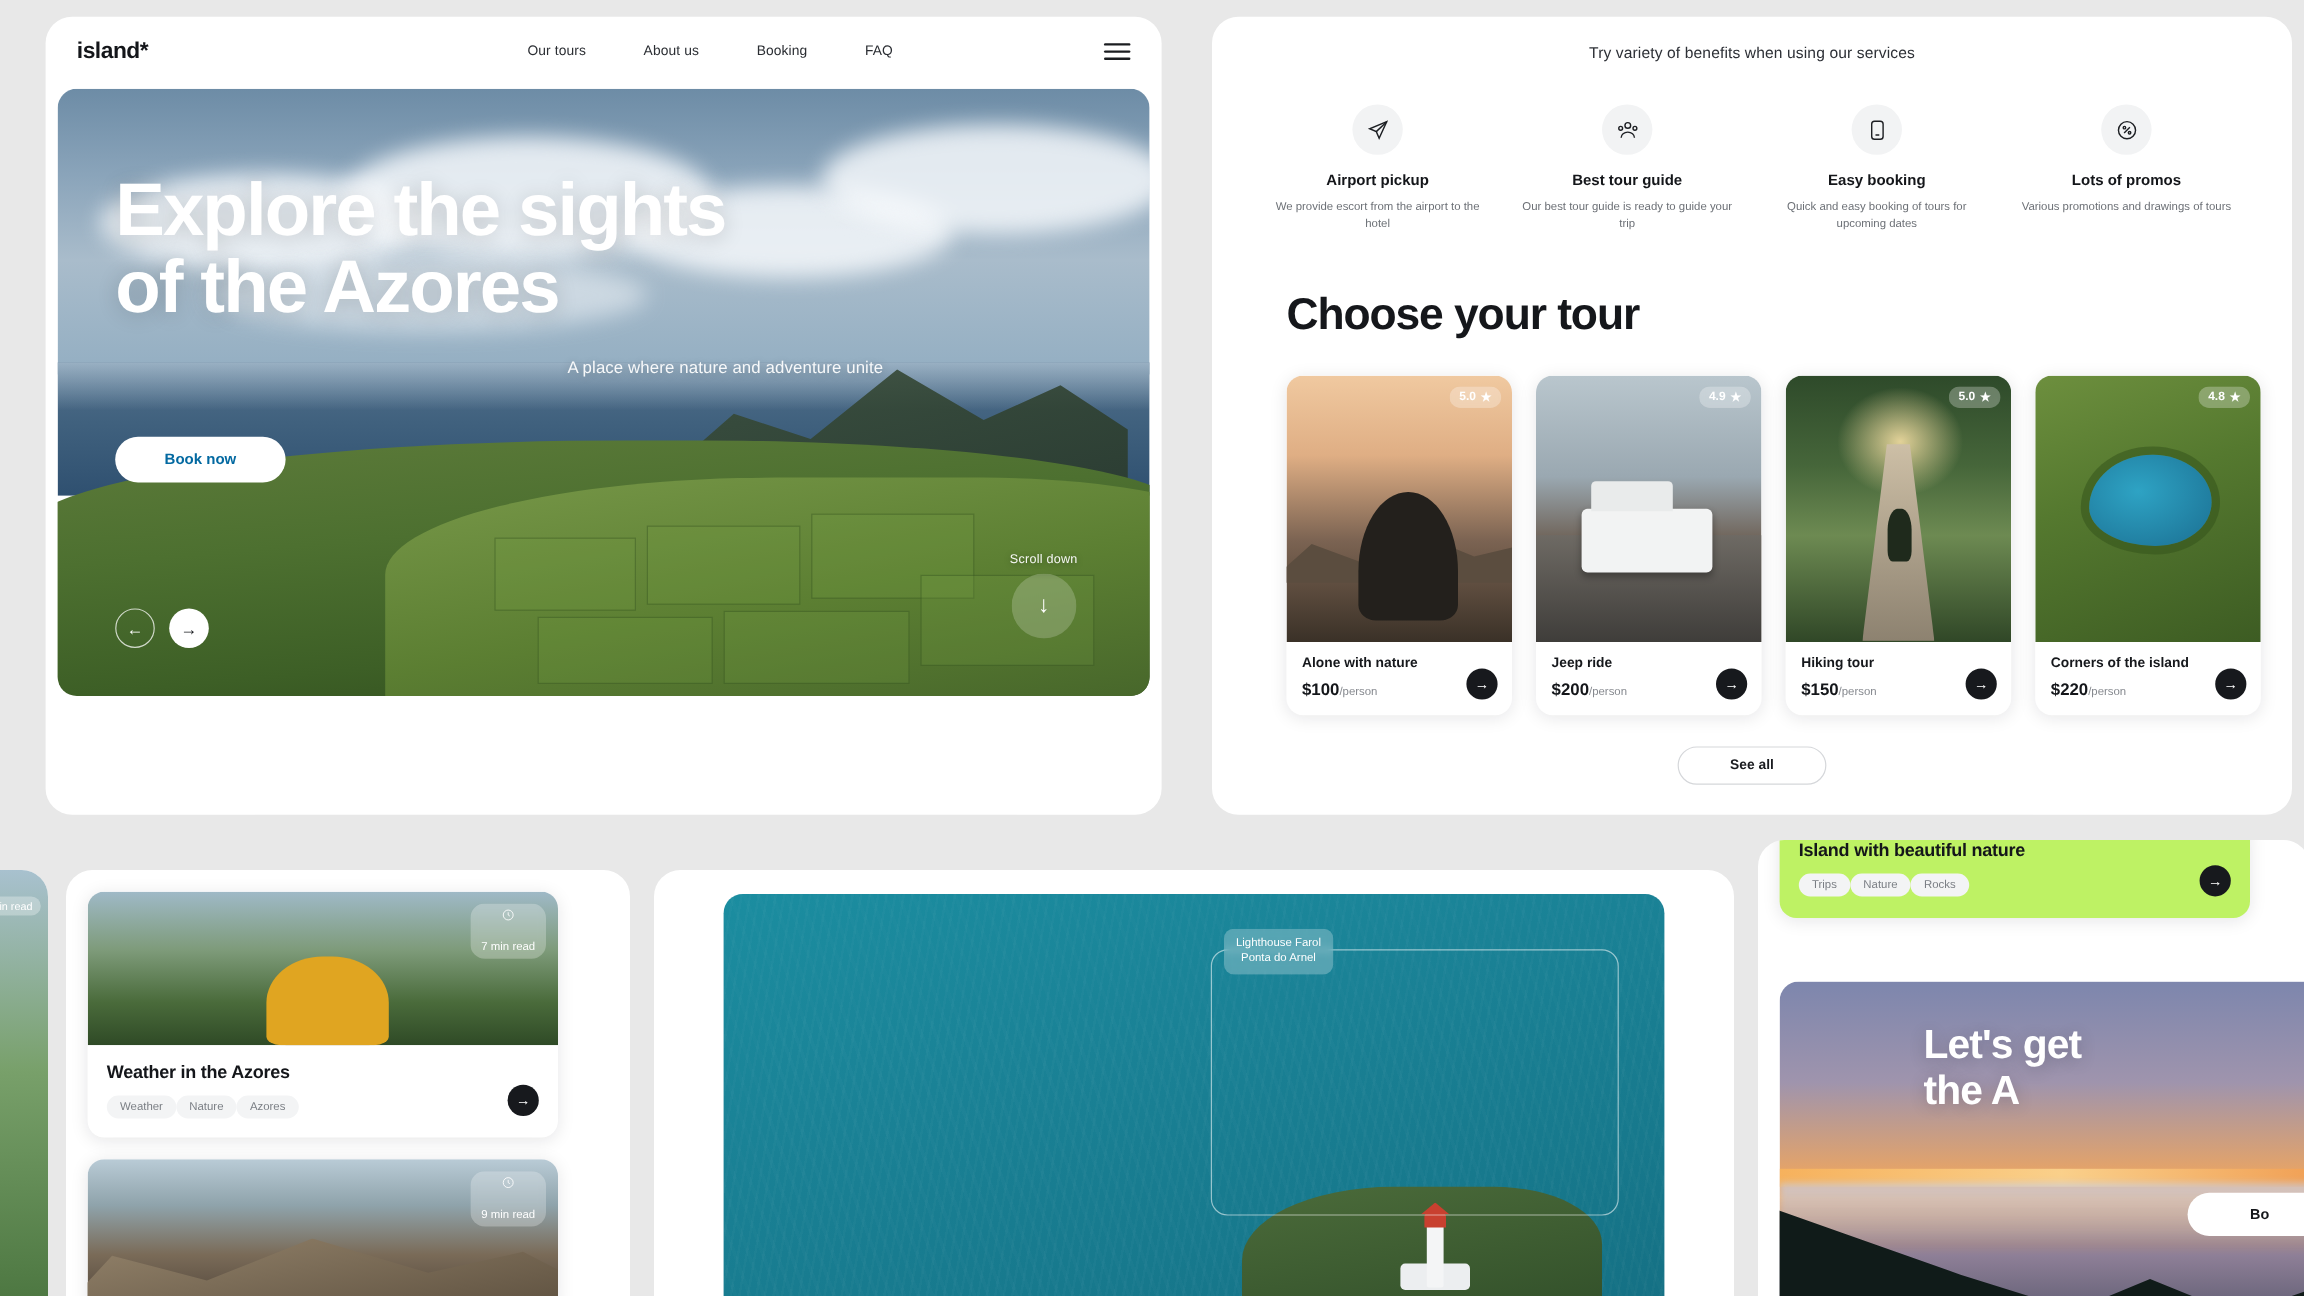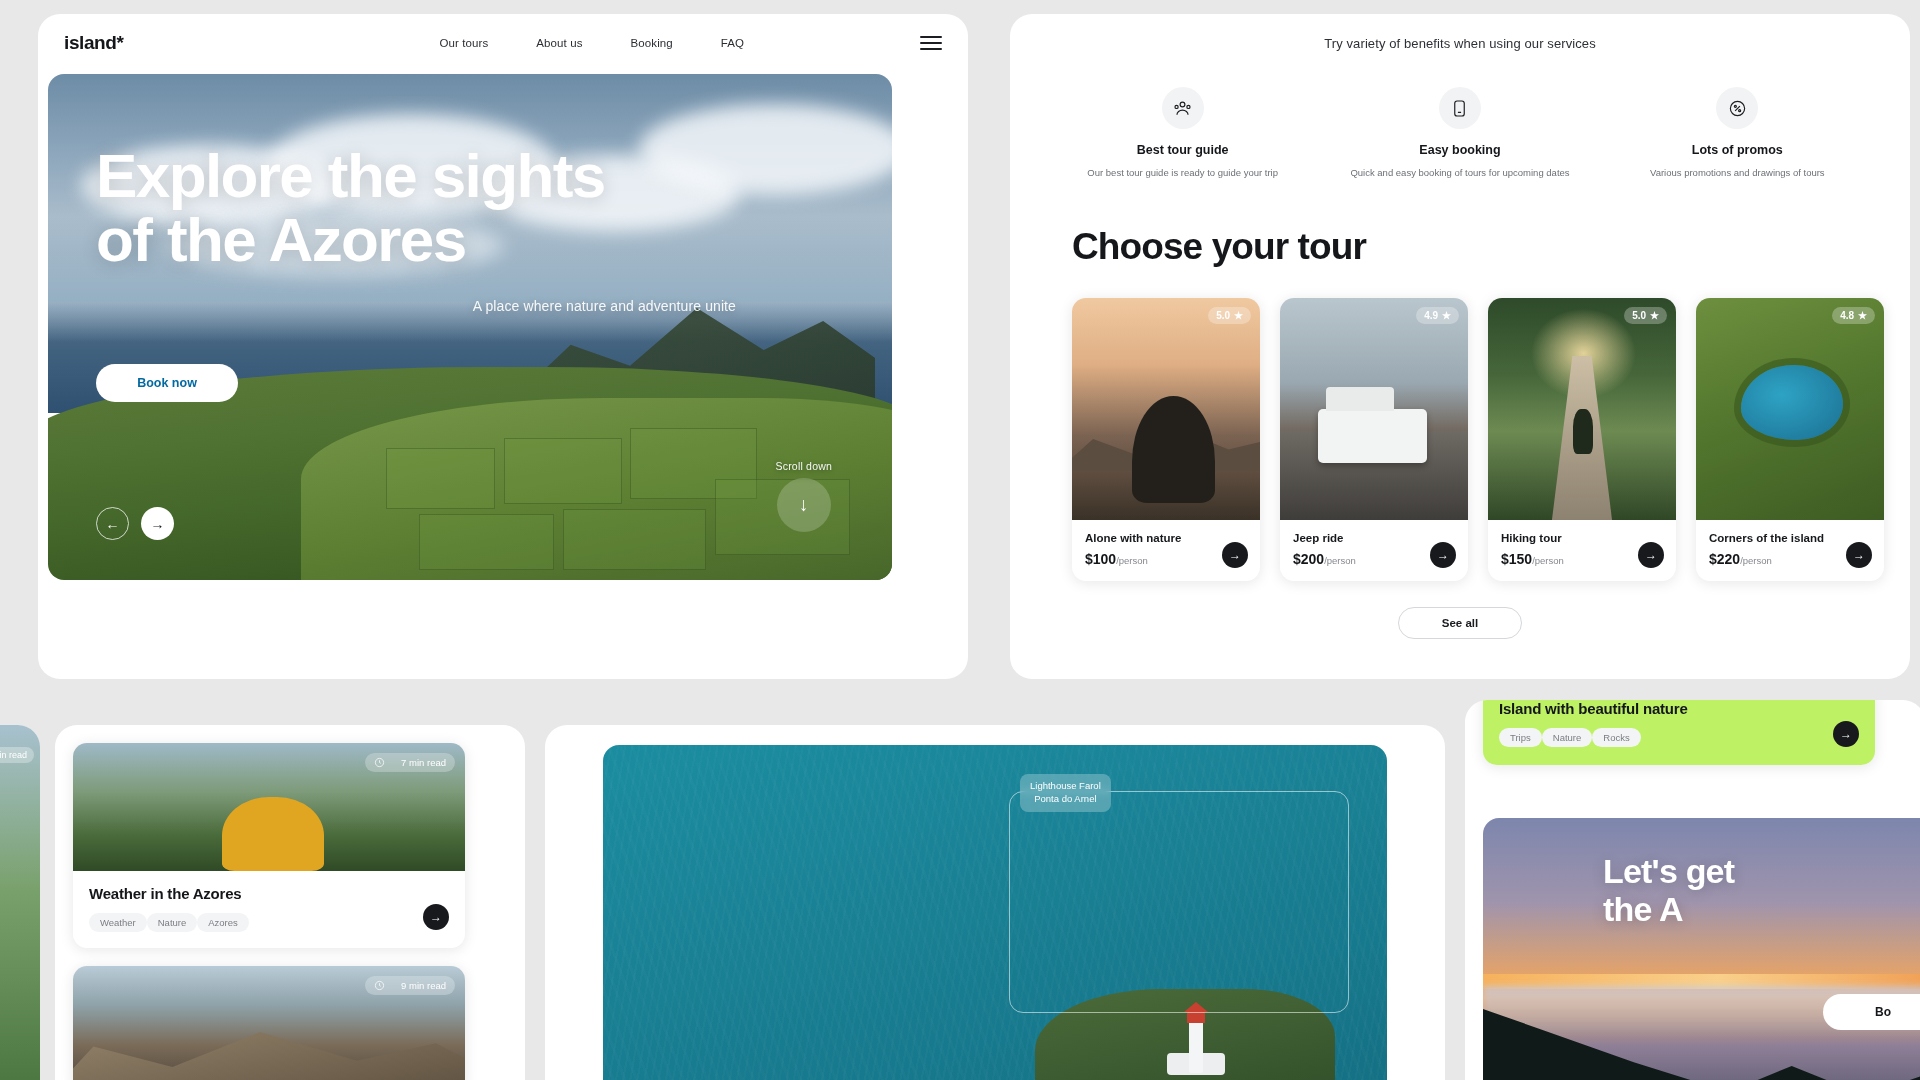--- a/index.html
+++ b/index.html
@@ -35,21 +35,21 @@
   }
   .nav a {
     font-size: 11.5px; color: #2b2e33; text-decoration: none; letter-spacing: 0.1px;
   }
   .burger {
     margin-left: auto; width: 22px; display: flex; flex-direction: column; gap: 4px;
   }
   .burger span { display: block; height: 2px; background: #1b1d20; border-radius: 2px; }
 
   .hero {
-    position: absolute; left: 10px; top: 60px; width: 844px; height: 506px;
+    position: absolute; left: 10px; top: 60px; width: 910px; height: 506px;
     border-radius: 16px; overflow: hidden;
   }
   .hero-photo { position: absolute; inset: 0; }
   
   .sky {
     position: absolute; left: 0; top: 0; width: 100%; height: 47%;
     background: linear-gradient(180deg,#6d8ca6 0%,#8aa4ba 30%,#a9bccb 60%,#93aec2 100%);
   }
   .cloud {
     position: absolute; background: rgba(248,250,252,.82);
@@ -225,21 +225,21 @@
     border-radius: 14px; background: #fff;
     box-shadow: 0 2px 14px rgba(20,22,26,.10);
     overflow: hidden; cursor: pointer;
   }
   .blog-img { position: relative; height: 128px; overflow: hidden; }
   .read-badge {
     position: absolute; right: 10px; top: 10px; z-index: 3;
     display: flex; align-items: center; gap: 16px;
     background: rgba(255,255,255,.26); backdrop-filter: blur(3px);
     border-radius: 12px; padding: 4px 9px;
-    font-size: 9.5px; color: #fff; font-weight: 500;
+    font-size: 9.5px; color: #fff; font-weight: 500; flex-direction: column;
   }
   .read-badge svg { width: 11px; height: 11px; stroke: #fff; fill: none; stroke-width: 1.6; }
   .blog-body { padding: 14px 16px 16px; position: relative; }
   .blog-title { font-size: 15px; font-weight: 700; color: #14161a; letter-spacing: -.2px; }
   .tags { display: flex; gap: 0; margin-top: 11px; }
   .tag {
     font-size: 9.5px; color: #7a7e84; background: #f3f4f5;
     border-radius: 10px; padding: 4px 11px;
   }
   .blog-arrow {
@@ -410,20 +410,30 @@
   </div>
 
   <div class="board" id="board-tours">
 
     <div class="benefits-head">Try variety of benefits when using our services</div>
 
     <div class="benefits">
       <div class="benefit">
         <div class="b-icon">
           <svg viewBox="0 0 24 24">
+              <path d="M21 3 3 10.5l7 3 3 7L21 3z"></path>
+              <path d="M10 13.5 21 3"></path>
+            </svg>
+        </div>
+        <div class="b-title">Airport pickup</div>
+        <div class="b-desc">We provide escort from the airport to the hotel</div>
+      </div>
+      <div class="benefit">
+        <div class="b-icon">
+          <svg viewBox="0 0 24 24">
               <circle cx="12" cy="7" r="3"></circle>
               <path d="M5 20c0-3.3 3.1-6 7-6s7 2.7 7 6"></path>
               <circle cx="4.5" cy="10" r="2"></circle>
               <circle cx="19.5" cy="10" r="2"></circle>
             </svg>
         </div>
         <div class="b-title">Best tour guide</div>
         <div class="b-desc">Our best tour guide is ready to guide your trip</div>
       </div>
       <div class="benefit">

